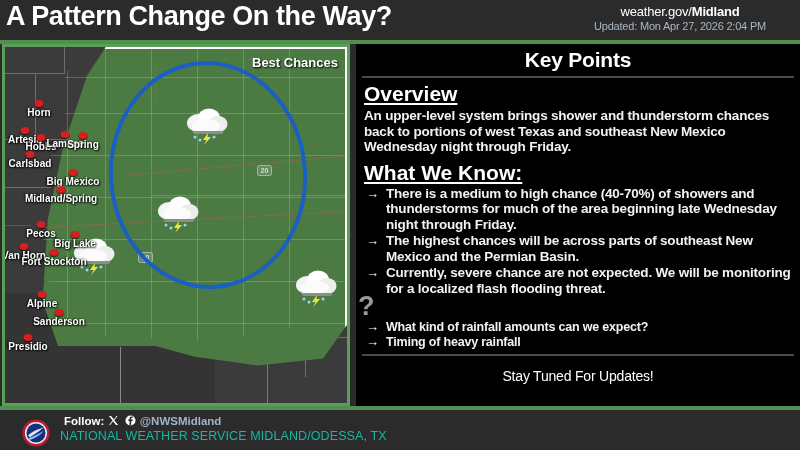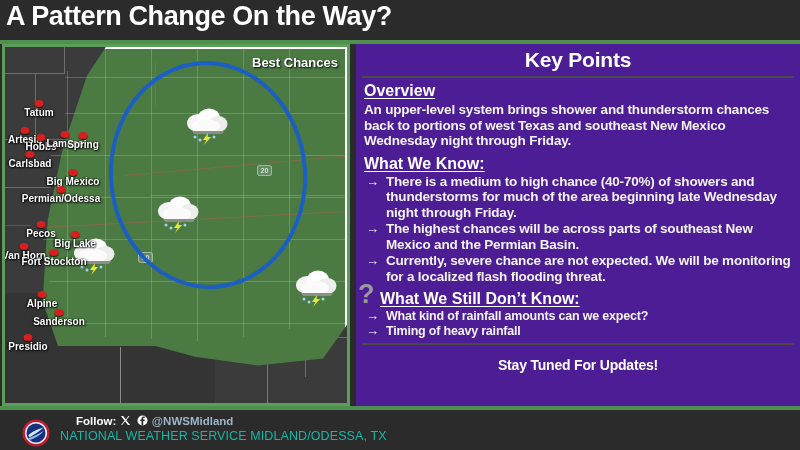--- a/index.html
+++ b/index.html
@@ -109,29 +109,29 @@
     color:#ffffff; font-size:10px; font-weight:bold; white-space:nowrap;
     text-shadow:1px 1px 2px #000, -1px 0 2px #000;
   }
 
   
   .tstorm{ position:absolute; width:46px; height:38px; }
 
   
   .panel{
     position:absolute; left:356px; top:0px; width:444px; height:362px;
-    background:#4c1d95; color:#fff;
+    background:#000000; color:#fff;
   }
   .kp-title{
     text-align:center; font-size:21px; font-weight:bold; color:#fff;
     padding-top:4px; letter-spacing:-0.2px;
   }
   .kp-rule{ height:2px; background:#4a4a4a; margin:4px 6px 0 6px; }
   .sec-head{
-    font-size:16px; font-weight:bold; color:#ffffff;
+    font-size:21px; font-weight:bold; color:#ffffff;
     text-decoration:underline; text-underline-offset:2px;
     margin:4px 0 1px 8px; display:inline-block;
   }
   .para{
     font-size:13.5px; font-weight:bold; line-height:15.5px; color:#f2f2f2;
     margin:1px 8px 2px 8px; letter-spacing:-0.2px;
   }
   .bullets{ list-style:none; margin:0 8px 0 8px; }
   .bullets li{
     position:relative; padding-left:22px;
@@ -143,51 +143,55 @@
   }
   .qmark{
     position:absolute; left:2px; margin-top:-4px;
     font-size:27px; font-weight:bold; color:#9a9a9a; line-height:24px;
   }
   .dk-head-wrap{ position:relative; min-height:22px; margin-top:2px; }
   .dk-head{ margin-left:24px; }
   .bullets.small li{ font-size:12.5px; line-height:14px; }
   .foot-rule{ height:2px; background:#4a4a4a; margin:5px 6px; }
   .stay{
-    text-align:center; font-size:14px; font-weight:bold; color:#ffffff;
+    text-align:center; font-size:14px; font-weight:normal; color:#ffffff;
     margin-top:12px; letter-spacing:-0.2px;
   }
 
   .bot-rule{
     position:absolute; left:0; top:406px; width:800px; height:4px; background:#4f8f4f;
   }
 
   
   .footer{
     position:absolute; left:0; top:410px; width:800px; height:40px; background:#2b2b2b;
   }
   .nws-logo{ position:absolute; left:21px; top:419px; width:30px; height:28px; }
   .f-follow{
-    position:absolute; left:76px; top:415px;
+    position:absolute; left:64px; top:415px;
     font-size:11.5px; font-weight:bold; color:#ffffff; white-space:nowrap;
   }
   .f-handle{ color:#9fb4c9; font-weight:bold; }
   .soc{ display:inline-block; vertical-align:-1px; margin:0 1px; }
   .f-office{
     position:absolute; left:60px; top:429px;
     font-size:12.5px; color:#14b8a6; letter-spacing:.1px; white-space:nowrap;
   }
 </style>
 </head>
 <body>
 
 <div class="graphic">
 
   <div class="header">
     <div class="title">A Pattern Change On the Way?</div>
+    <div class="brand">
+      <div class="site"><span>weather.gov/</span><b>Midland</b></div>
+      <div class="updated">Updated: Mon Apr 27, 2026 2:04 PM</div>
+    </div>
   </div>
   <div class="hdr-rule"></div>
 
   <div class="stage">
 
     <div class="map-frame">
       <div class="map">
 
         <div class="land-dark"></div>
         <div class="mex"></div>
@@ -282,21 +286,21 @@
             <path d="M8 24 L40 24 L38 27 L10 27 Z" fill="#8a8f8a"></path>
             <circle cx="11" cy="30" r="1.5" fill="#9fd2f0"></circle>
             <circle cx="16" cy="33" r="1.5" fill="#9fd2f0"></circle>
             <circle cx="30" cy="30" r="1.5" fill="#9fd2f0"></circle>
             <path d="M24 26 L19 33 L22.5 33 L20 38 L27 30 L23.5 30 Z" fill="#e8e83c"></path>
           </g>
         </svg>
 
         <div class="city" style="left:34px;top:53px;">
             <span class="pin"></span>
-            <span class="cname">Tatum</span>
+            <span class="cname">Horn</span>
           </div>
         <div class="city" style="left:20px;top:80px;">
             <span class="pin"></span>
             <span class="cname">Artesia</span>
           </div>
         <div class="city" style="left:36px;top:87px;">
             <span class="pin"></span>
             <span class="cname">Hobbs</span>
           </div>
         <div class="city" style="left:60px;top:84px;">
@@ -310,21 +314,21 @@
         <div class="city" style="left:25px;top:104px;">
             <span class="pin"></span>
             <span class="cname">Carlsbad</span>
           </div>
         <div class="city" style="left:68px;top:122px;">
             <span class="pin"></span>
             <span class="cname">Big Mexico</span>
           </div>
         <div class="city" style="left:56px;top:139px;">
             <span class="pin"></span>
-            <span class="cname">Permian/Odessa</span>
+            <span class="cname">Midland/Spring</span>
           </div>
         <div class="city" style="left:36px;top:174px;">
             <span class="pin"></span>
             <span class="cname">Pecos</span>
           </div>
         <div class="city" style="left:70px;top:184px;">
             <span class="pin"></span>
             <span class="cname">Big Lake</span>
           </div>
         <div class="city" style="left:19px;top:196px;">
@@ -360,21 +364,20 @@
 
       <div><span class="sec-head">What We Know:</span></div>
       <ul class="bullets">
         <li><span class="arw">→</span><span>There is a medium to high chance (40-70%) of showers and thunderstorms for much of the area beginning late Wednesday night through Friday.</span></li>
         <li><span class="arw">→</span><span>The highest chances will be across parts of southeast New Mexico and the Permian Basin.</span></li>
         <li><span class="arw">→</span><span>Currently, severe chance are not expected. We will be monitoring for a localized flash flooding threat.</span></li>
       </ul>
 
       <div class="dk-head-wrap">
         <span class="qmark">?</span>
-        <span class="sec-head dk-head">What We Still Don’t Know:</span>
       </div>
       <ul class="bullets small">
         <li><span class="arw">→</span><span>What kind of rainfall amounts can we expect?</span></li>
         <li><span class="arw">→</span><span>Timing of heavy rainfall</span></li>
       </ul>
 
       <div class="foot-rule"></div>
       <div class="stay">Stay Tuned For Updates!</div>
     </div>
 

